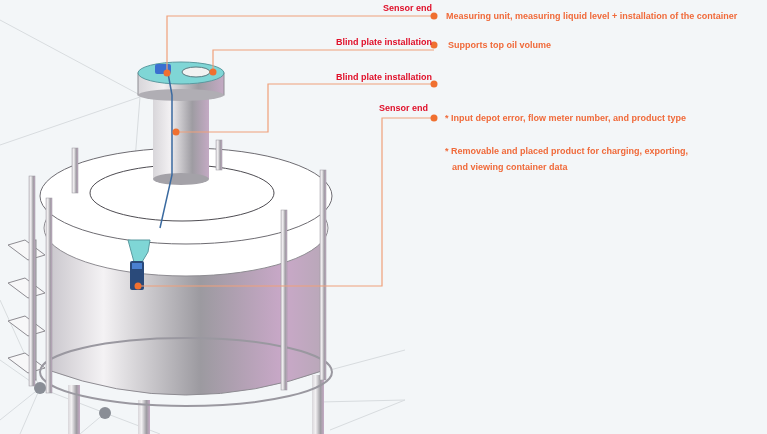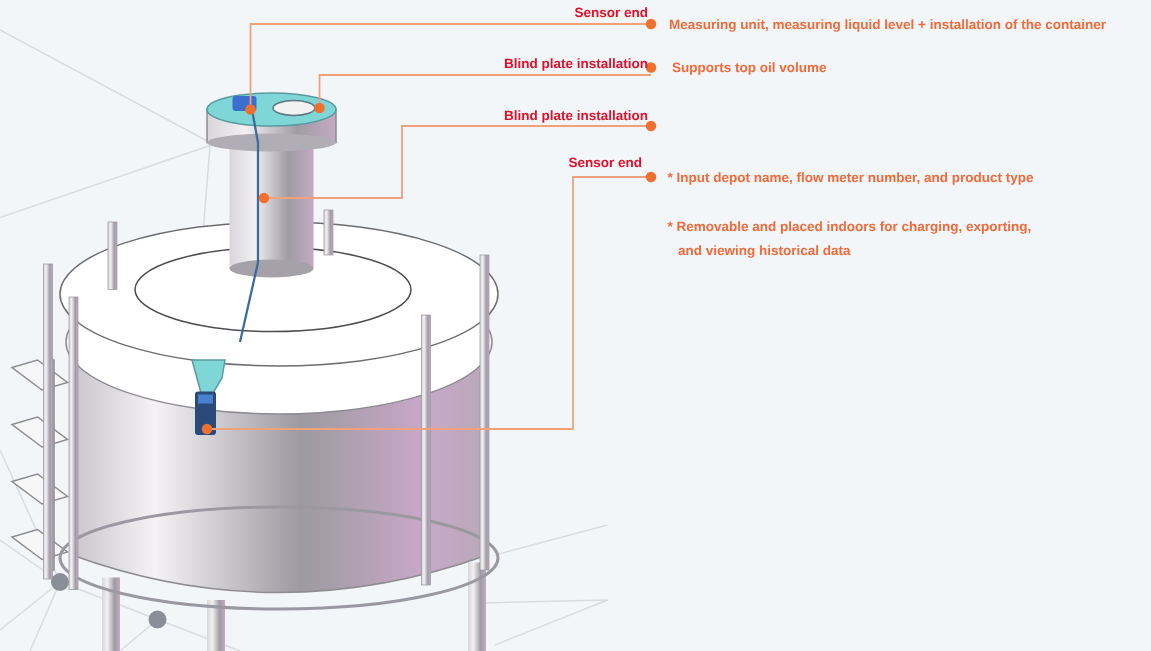--- a/index.html
+++ b/index.html
@@ -113,16 +113,16 @@
   
   <div class="label" style="left:383px;top:3px;color:#e0102a;">Sensor end</div>
   <div class="desc" style="left:446px;top:11px;color:#f06a3a;">Measuring unit, measuring liquid level + installation of the container</div>
 
   <div class="label" style="left:336px;top:37px;color:#e0102a;">Blind plate installation</div>
   <div class="desc" style="left:448px;top:40px;color:#f06a3a;">Supports top oil volume</div>
 
   <div class="label" style="left:336px;top:72px;color:#e0102a;">Blind plate installation</div>
 
   <div class="label" style="left:379px;top:103px;color:#e0102a;">Sensor end</div>
-  <div class="bullet" style="left:445px;top:110px;color:#f06a3a;">* Input depot name, flow meter number, and product type</div>
-  <div class="bullet" style="left:445px;top:143px;color:#f06a3a;">* Removable and placed indoors for charging, exporting,</div>
-  <div class="bullet" style="left:452px;top:159px;color:#f06a3a;">   and viewing historical data</div>
+  <div class="bullet" style="left:445px;top:110px;color:#f06a3a;">* Input depot error, flow meter number, and product type</div>
+  <div class="bullet" style="left:445px;top:143px;color:#f06a3a;">* Removable and placed product for charging, exporting,</div>
+  <div class="bullet" style="left:452px;top:159px;color:#f06a3a;">   and viewing container data</div>
 </div>
 
 </body></html>

